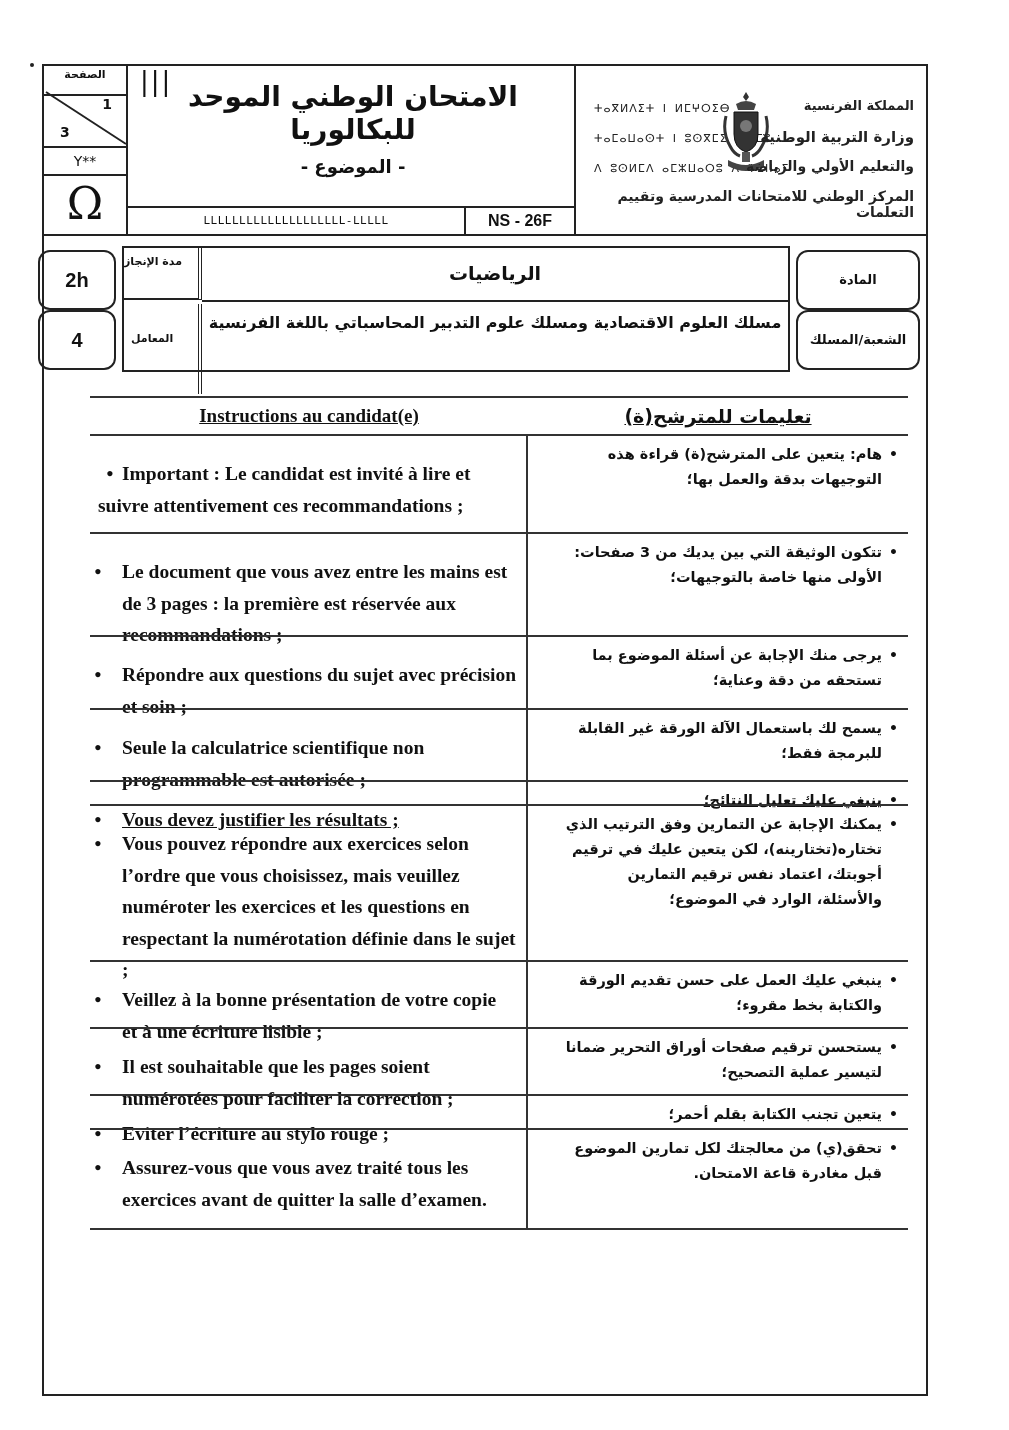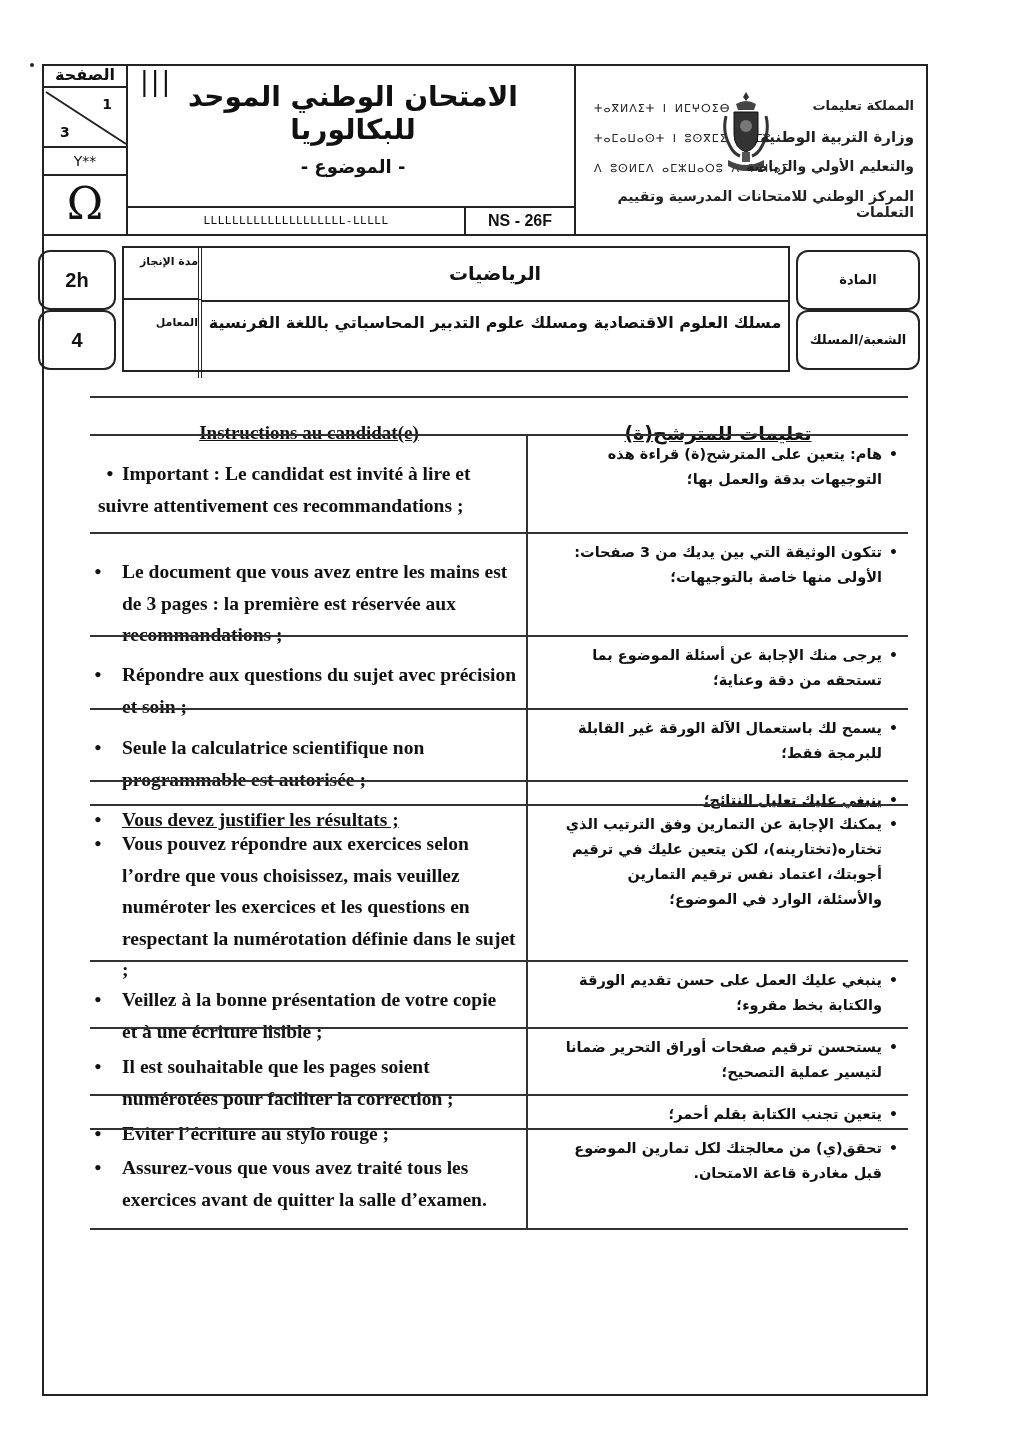--- a/index.html
+++ b/index.html
@@ -6,21 +6,21 @@
   body { width: 1009px; height: 1430px; position: relative; overflow: hidden;
          font-family: "Liberation Serif", serif; color: #111; }
   .abs { position: absolute; box-sizing: border-box; }
   .frame { left: 42px; top: 64px; width: 886px; height: 1332px; border: 2px solid #222; }
   .dot { left: 30px; top: 63px; width: 4px; height: 4px; background: #222; border-radius: 50%; }
 
   
   .hdr-left { left: 42px; top: 64px; width: 86px; height: 170px; border-right: 2px solid #222; }
   .hl-cell { position: absolute; left: 0; width: 86px; border-bottom: 2px solid #222; box-sizing: border-box;
              text-align: center; font-family: "DejaVu Sans", sans-serif; }
-  .hl-page-label { top: 0; height: 24px; font-size: 16px; font-weight: bold; line-height: 22px; direction: rtl; }
+  .hl-page-label { top: 0; height: 32px; font-size: 11px; font-weight: bold; line-height: 22px; direction: rtl; }
   .hl-frac { top: 24px; height: 60px; }
   .hl-frac .num { position: absolute; right: 16px; top: 8px; font-size: 14px; font-weight: bold; }
   .hl-frac .den { position: absolute; left: 18px; top: 36px; font-size: 14px; font-weight: bold; }
   .hl-frac svg { position: absolute; left: 0; top: 0; }
   .hl-code { top: 84px; height: 28px; font-size: 14px; line-height: 26px; }
   .hl-omega { top: 112px; height: 58px; border-bottom: none; font-size: 44px; line-height: 56px; font-family: "DejaVu Serif", serif; }
 
   .hdr-mid { left: 128px; top: 64px; width: 448px; height: 170px; border-right: 2px solid #222; }
   .hm-mark { position: absolute; left: 12px; top: 2px; font-size: 26px; font-family: "DejaVu Sans", sans-serif; letter-spacing: 2px; }
   .hm-line { position: absolute; width: 100%; text-align: center; direction: rtl; font-family: "DejaVu Sans", sans-serif; font-weight: bold; }
@@ -45,33 +45,33 @@
 
   
   .band-line { left: 42px; top: 234px; width: 886px; height: 2px; background: #222; }
   .pill { position: absolute; box-sizing: border-box; border: 2px solid #222; border-radius: 12px;
           text-align: center; font-family: "Liberation Sans", sans-serif; font-weight: bold; }
   .pill-dur { left: 38px; top: 250px; width: 78px; height: 60px; font-size: 20px; line-height: 56px; }
   .pill-coef { left: 38px; top: 310px; width: 78px; height: 60px; font-size: 20px; line-height: 56px; }
   .pill-mat { left: 796px; top: 250px; width: 124px; height: 60px; font-size: 13px; line-height: 56px; direction: rtl; font-family: "DejaVu Sans", sans-serif; }
   .pill-br { left: 796px; top: 310px; width: 124px; height: 60px; font-size: 13px; line-height: 56px; direction: rtl; font-family: "DejaVu Sans", sans-serif; }
   .mid-box { left: 122px; top: 246px; width: 668px; height: 126px; border: 2px solid #222; }
-  .mb-lab { position: absolute; left: 0; width: 78px; text-align: right; direction: rtl; font-family: "DejaVu Sans", sans-serif;
+  .mb-lab { position: absolute; left: 0; width: 78px; text-align: left; direction: rtl; font-family: "DejaVu Sans", sans-serif;
             font-size: 11px; font-weight: bold; border-right: 4px double #222; box-sizing: border-box; }
   .mb-lab-dur { top: 0; height: 52px; padding-top: 6px; line-height: 15px; border-bottom: 2px solid #222; }
-  .mb-lab-coef { top: 40px; height: 90px; line-height: 70px; }
+  .mb-lab-coef { top: 56px; height: 90px; line-height: 70px; padding-left: 7px; }
   .mb-val { position: absolute; left: 78px; width: 586px; text-align: center; direction: rtl; font-family: "DejaVu Sans", sans-serif; font-weight: bold; }
   .mb-val-subj { top: 0; height: 52px; line-height: 50px; font-size: 19px; border-bottom: 2px solid #222; }
   .mb-val-br { top: 52px; height: 70px; line-height: 46px; font-size: 16px; }
 
   
   .tbl-top { left: 90px; top: 396px; width: 818px; height: 2px; background: #333; }
   .tbl { left: 90px; top: 398px; width: 818px; }
   .th-row { position: relative; height: 36px; }
-  .th { position: absolute; top: 0; height: 26px; line-height: 36px; font-weight: bold; text-decoration: underline; margin-top: 17px; }
+  .th { position: absolute; top: 0; height: 26px; line-height: 36px; font-weight: bold; text-decoration: underline; }
   .th-fr { left: 0; width: 438px; text-align: center; font-size: 19px; }
   .th-ar { left: 438px; width: 380px; text-align: center; font-size: 19px; direction: rtl; font-family: "DejaVu Sans", sans-serif; }
   .tr { position: relative; border-top: 2px solid #333; box-sizing: border-box; }
   .td-fr { position: absolute; left: 0; top: 0; width: 438px; height: 100%; border-right: 2px solid #333; box-sizing: border-box;
            padding: 22px 10px 0 8px; font-size: 19.5px; font-weight: bold; line-height: 31.5px; }
   .td-ar { position: absolute; left: 438px; top: 0; width: 380px; height: 100%; box-sizing: border-box;
            padding: 6px 10px 0 34px; direction: rtl; font-family: "DejaVu Sans", sans-serif;
            font-size: 14.5px; font-weight: bold; line-height: 25px; }
   .bul-fr { display: inline-block; width: 24px; text-align: center; }
   .td-fr .txt { display: inline; }
@@ -117,21 +117,21 @@
   <svg class="emblem" viewBox="0 0 48 86">
     <path d="M24 2 l3 5 -3 4 -3 -4z" fill="#333"></path>
     <path d="M14 14 q10 -6 20 0 l-2 6 h-16z" fill="#444"></path>
     <path d="M12 22 h24 v22 q0 14 -12 18 q-12 -4 -12 -18z" fill="#333" stroke="#111" stroke-width="1"></path>
     <circle cx="24" cy="36" r="6" fill="#777"></circle>
     <path d="M4 26 q-4 16 4 30 q4 8 10 10" stroke="#333" stroke-width="3" fill="none"></path>
     <path d="M44 26 q4 16 -4 30 q-4 8 -10 10" stroke="#333" stroke-width="3" fill="none"></path>
     <path d="M6 70 q18 10 36 0 v6 q-18 10 -36 0z" fill="#444"></path>
     <path d="M20 62 h8 v10 h-8z" fill="#555"></path>
   </svg>
-  <div class="hr-ar hr-ar1">المملكة تعليمات</div>
+  <div class="hr-ar hr-ar1">المملكة الفرنسية</div>
   <div class="hr-ar hr-ar2">وزارة التربية الوطنية</div>
   <div class="hr-ar hr-ar3">والتعليم الأولي والرياضة</div>
   <div class="hr-ar hr-ar4">المركز الوطني للامتحانات المدرسية وتقييم التعلمات</div>
 </div>
 
 <div class="abs band-line"></div>
 <div class="pill pill-dur">2h</div>
 <div class="pill pill-coef">4</div>
 <div class="abs mid-box">
   <div class="mb-lab mb-lab-dur">مدة الإنجاز</div>

